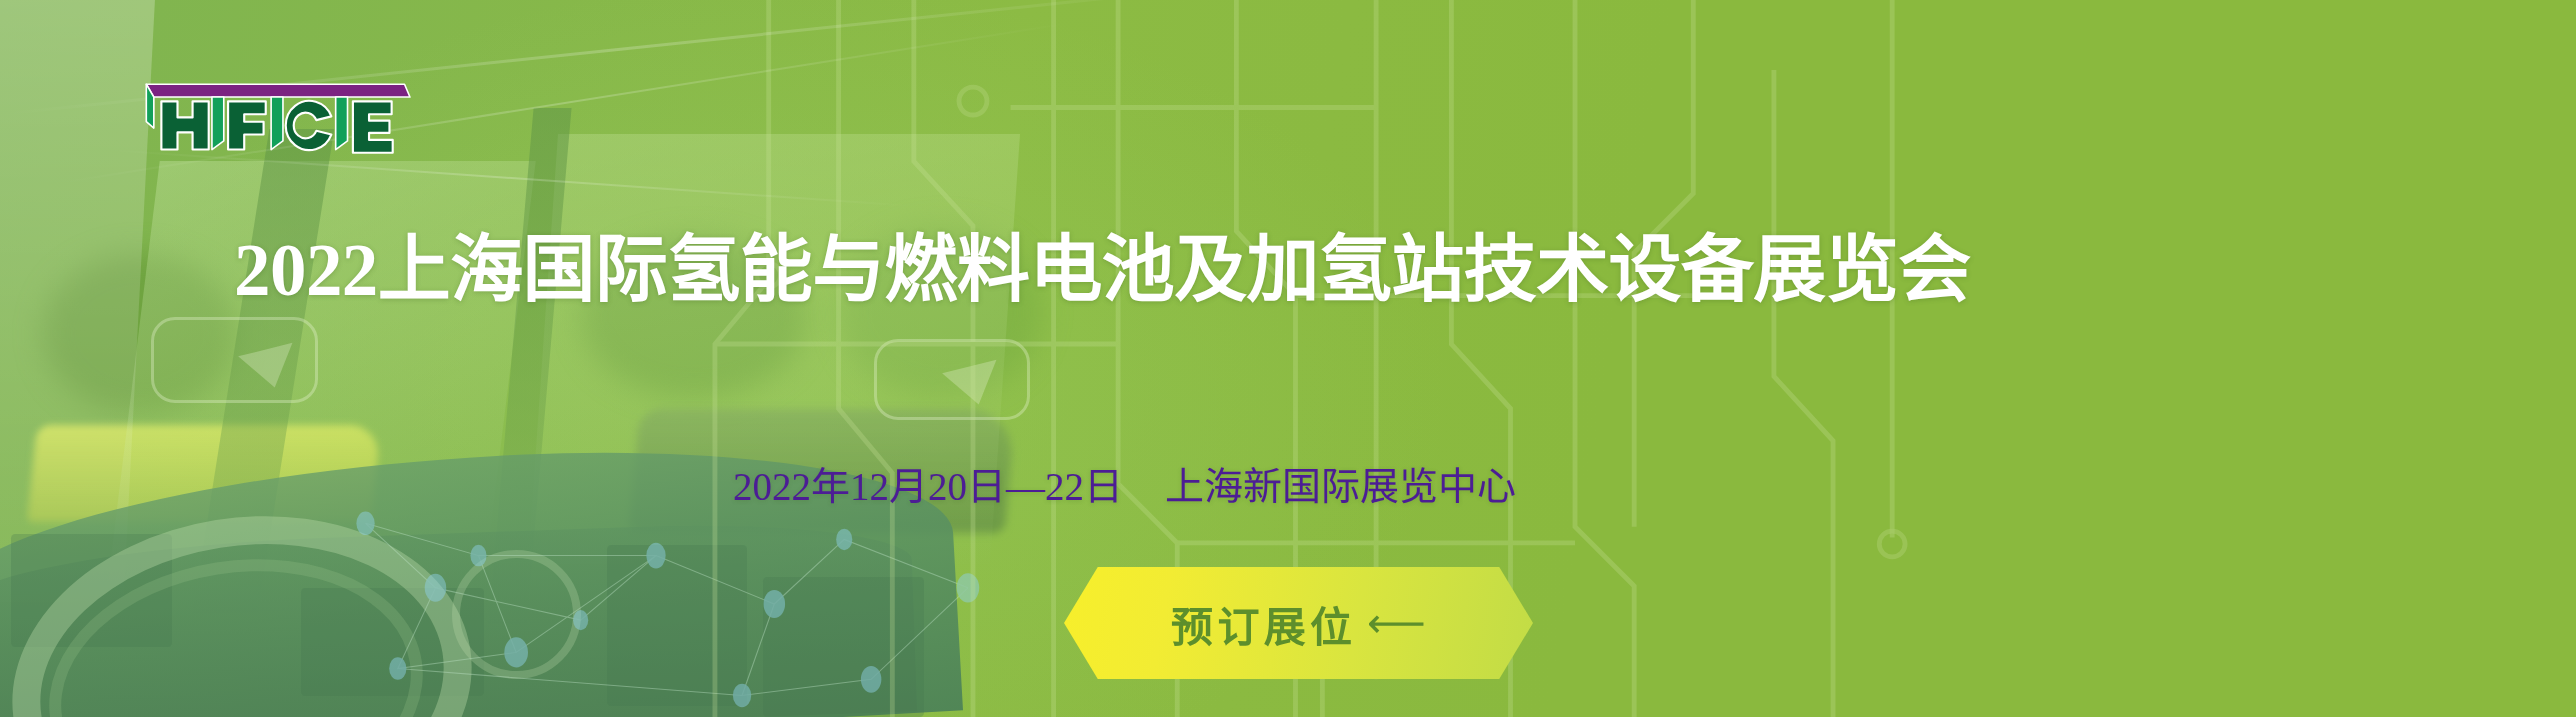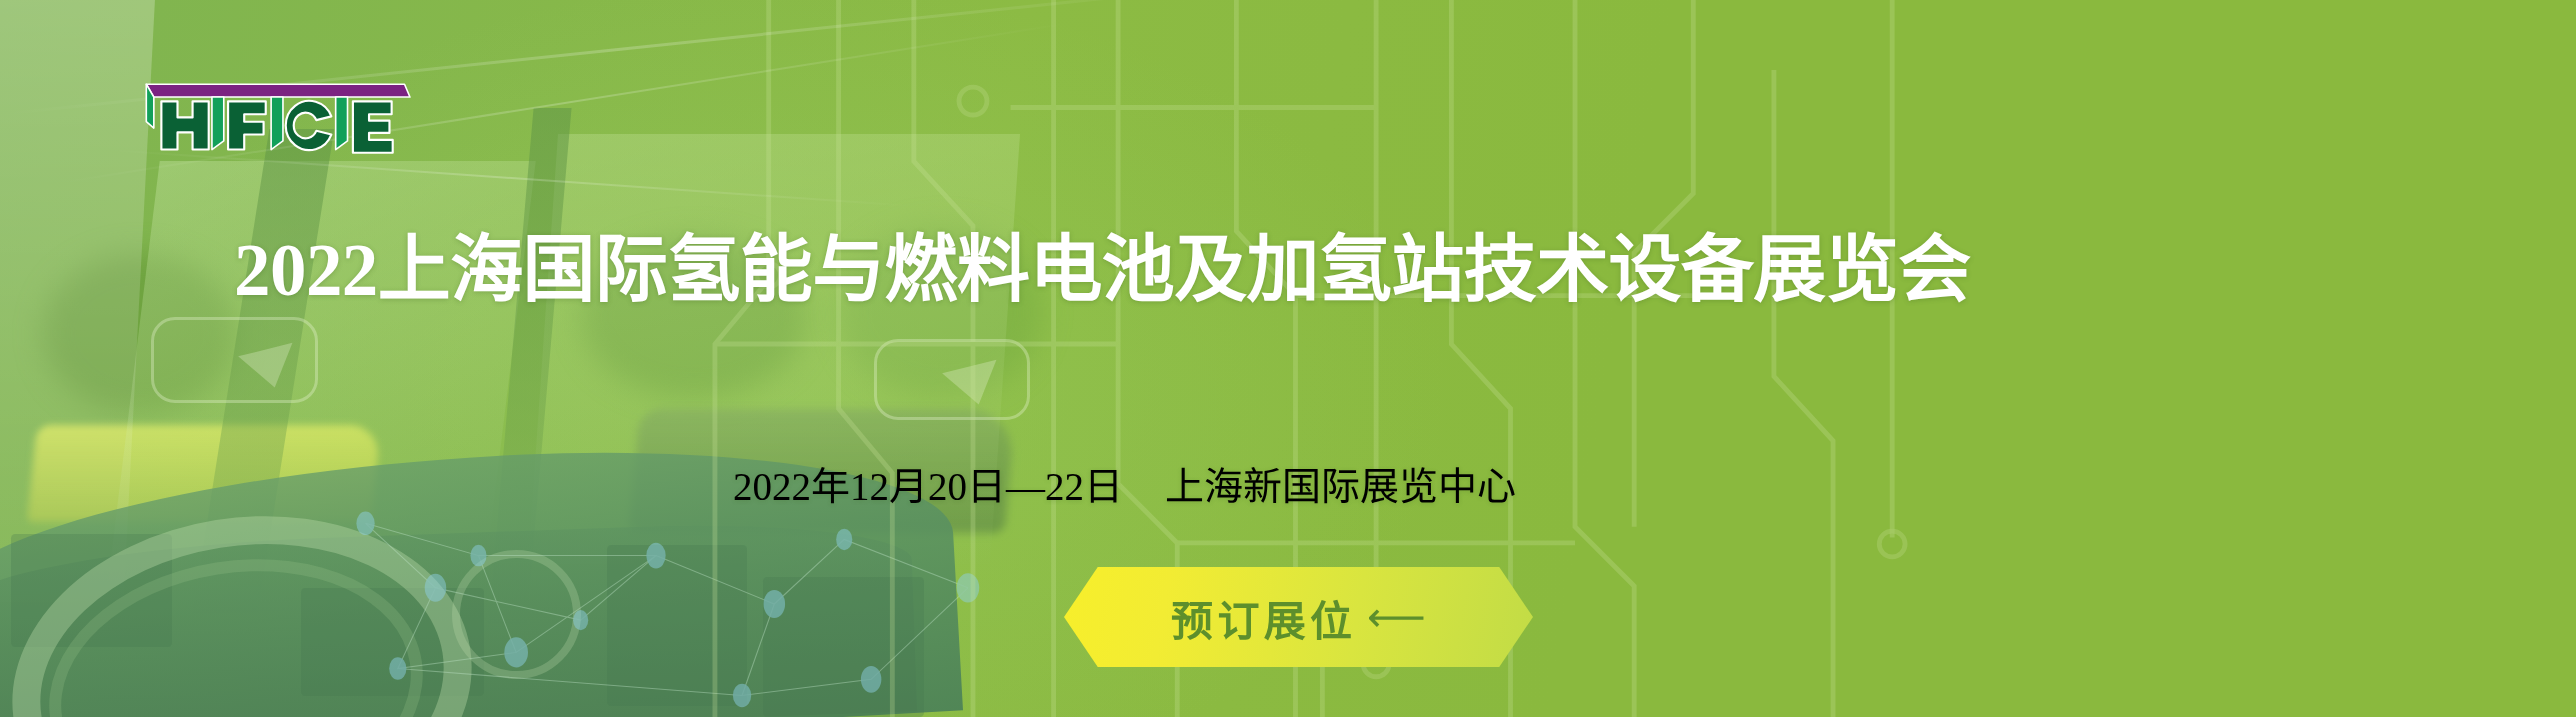--- a/index.html
+++ b/index.html
@@ -121,33 +121,33 @@
     line-height:1.16;
     white-space:nowrap;
     transform:scaleX(.985);
     transform-origin:left center;
     text-shadow:0 1.1px 5.4px rgba(60,100,30,.30);
   }
 
   
   #subtitle{
     position:absolute;left:733px;top:455px;
-    color:#000000;
+    color:#4c1d95;
     font-size:39px;
     font-weight:normal;
     letter-spacing:0px;
     white-space:nowrap;
     text-shadow:0 1.1px 4.3px rgba(60,100,30,.22);
   }
   #subtitle .gap{display:inline-block;width:22.6px;}
 
   
   #cta{
     position:absolute;left:1064px;top:567px;
-    width:469px;height:100px;
+    width:469px;height:112px;
     display:flex;align-items:center;justify-content:center;
     background:linear-gradient(100deg,#f7ef2b 0%,#f2ec33 22%,#d9e53f 62%,#c2dc46 100%);
     clip-path:polygon(7.2% 0%,92.8% 0%,100% 50%,92.8% 100%,7.2% 100%,0% 50%);
     filter:drop-shadow(5.4px 6.5px 5.4px rgba(60,95,35,.38));
     cursor:pointer;
   }
   #cta-label{
     color:#5d8f2c;
     font-size:42px;
     font-weight:bold;

